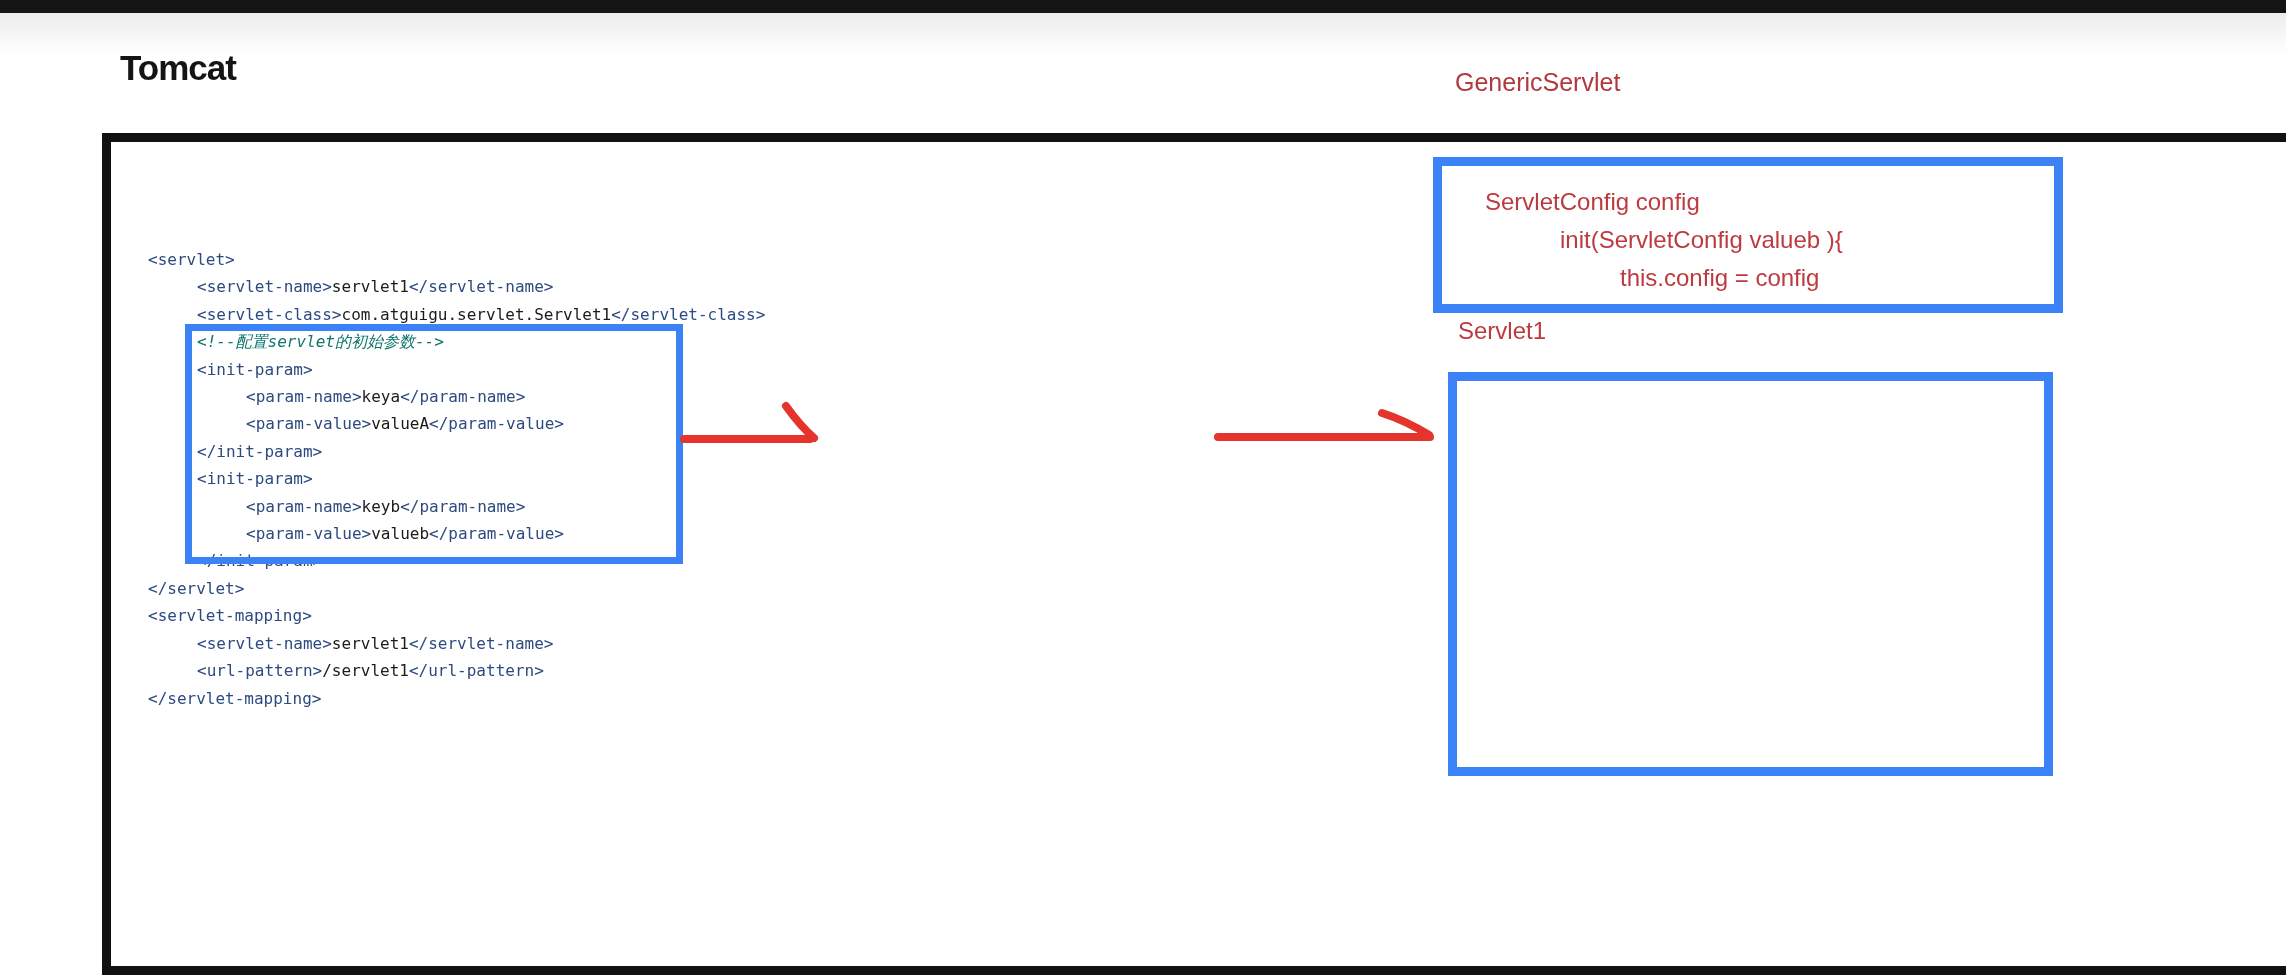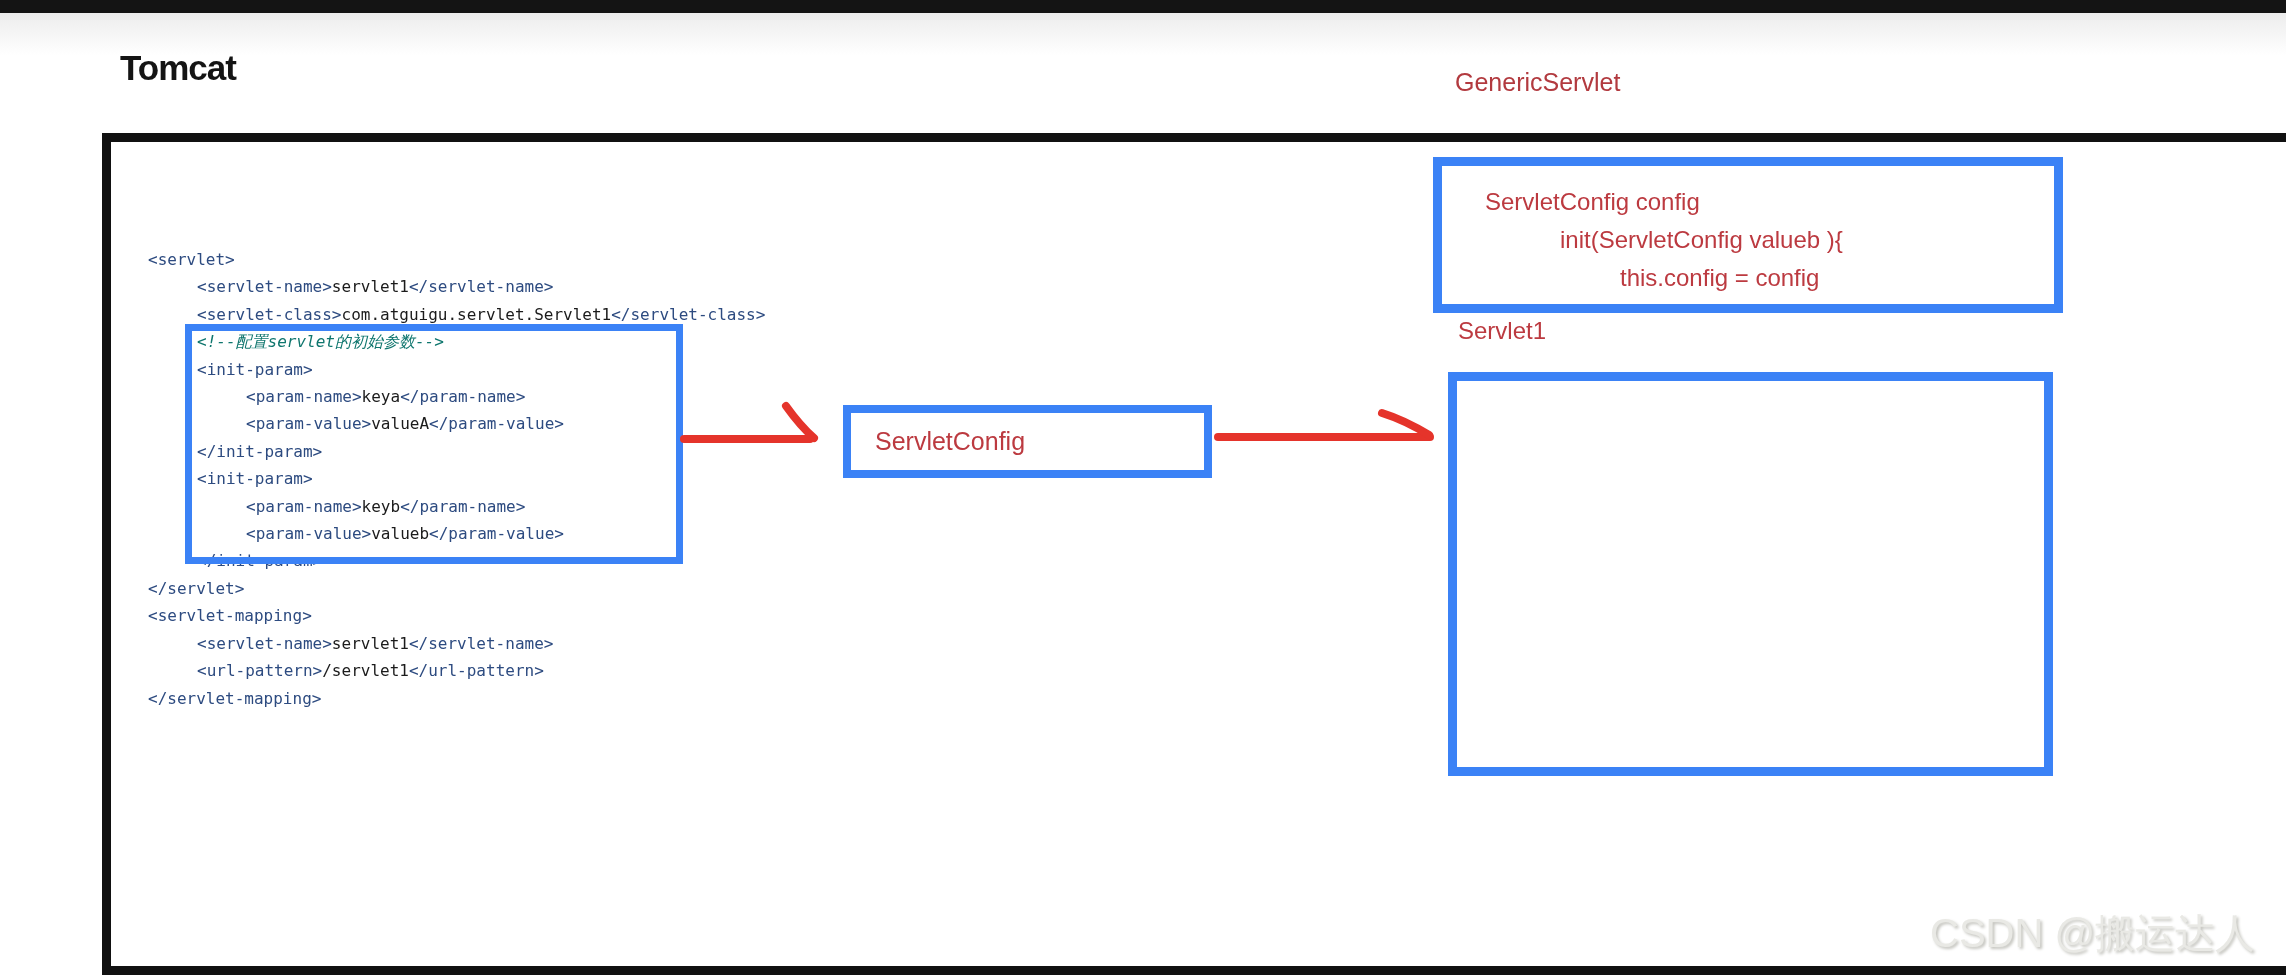--- a/index.html
+++ b/index.html
@@ -40,21 +40,21 @@
     font-size:16px;line-height:27.4px;
     white-space:pre;
   }
   .code-line{white-space:pre;}
   .seg-tag{color:#2d4b80;}
   .seg-text{color:#1b1b1b;}
   .seg-comment{color:#0f766e;font-style:italic;}
   
   .redbox{
     position:absolute;box-sizing:border-box;
-    border:7px solid #3b82f6;background:transparent;
+    border:7px solid #3b82f6;background:transparent;padding-left:33px;
   }
   .param-outline{left:185px;top:324px;width:498px;height:240px;}
   .servletconfig-box{
     left:843px;top:405px;width:369px;height:73px;border-width:8px;
     display:flex;align-items:center;
   }
   .servletconfig-box .box-label{
     margin-left:24px;font-size:25px;color:#bc3a40;
   }
   .generic-box{left:1433px;top:157px;width:630px;height:156px;border-width:9px;}
@@ -99,29 +99,25 @@
     <g stroke="#e5342b" stroke-width="8" fill="none" stroke-linecap="round">
       <line x1="684" y1="439" x2="810" y2="439"></line>
       <path d="M 786 406 C 796 420 806 431 814 438"></path>
     </g>
     <g stroke="#e5342b" stroke-width="8" fill="none" stroke-linecap="round">
       <line x1="1218" y1="437" x2="1430" y2="437"></line>
       <path d="M 1382 413 C 1398 418 1416 427 1429 435"></path>
     </g>
   </svg>
 
-  <div class="redbox servletconfig-box">
-    <span class="box-label">ServletConfig</span>
-  </div>
 
   <div class="redbox generic-box">
     <div class="gline gline1">ServletConfig config</div>
     <div class="gline gline2">init(ServletConfig valueb ){</div>
     <div class="gline gline3">this.config = config</div>
   </div>
 
   <div class="servlet1-label">Servlet1</div>
 
   <div class="redbox servlet1-box"></div>
 
-  <div class="watermark">CSDN @搬运达人</div>
 
 </div>
 
 </body></html>

